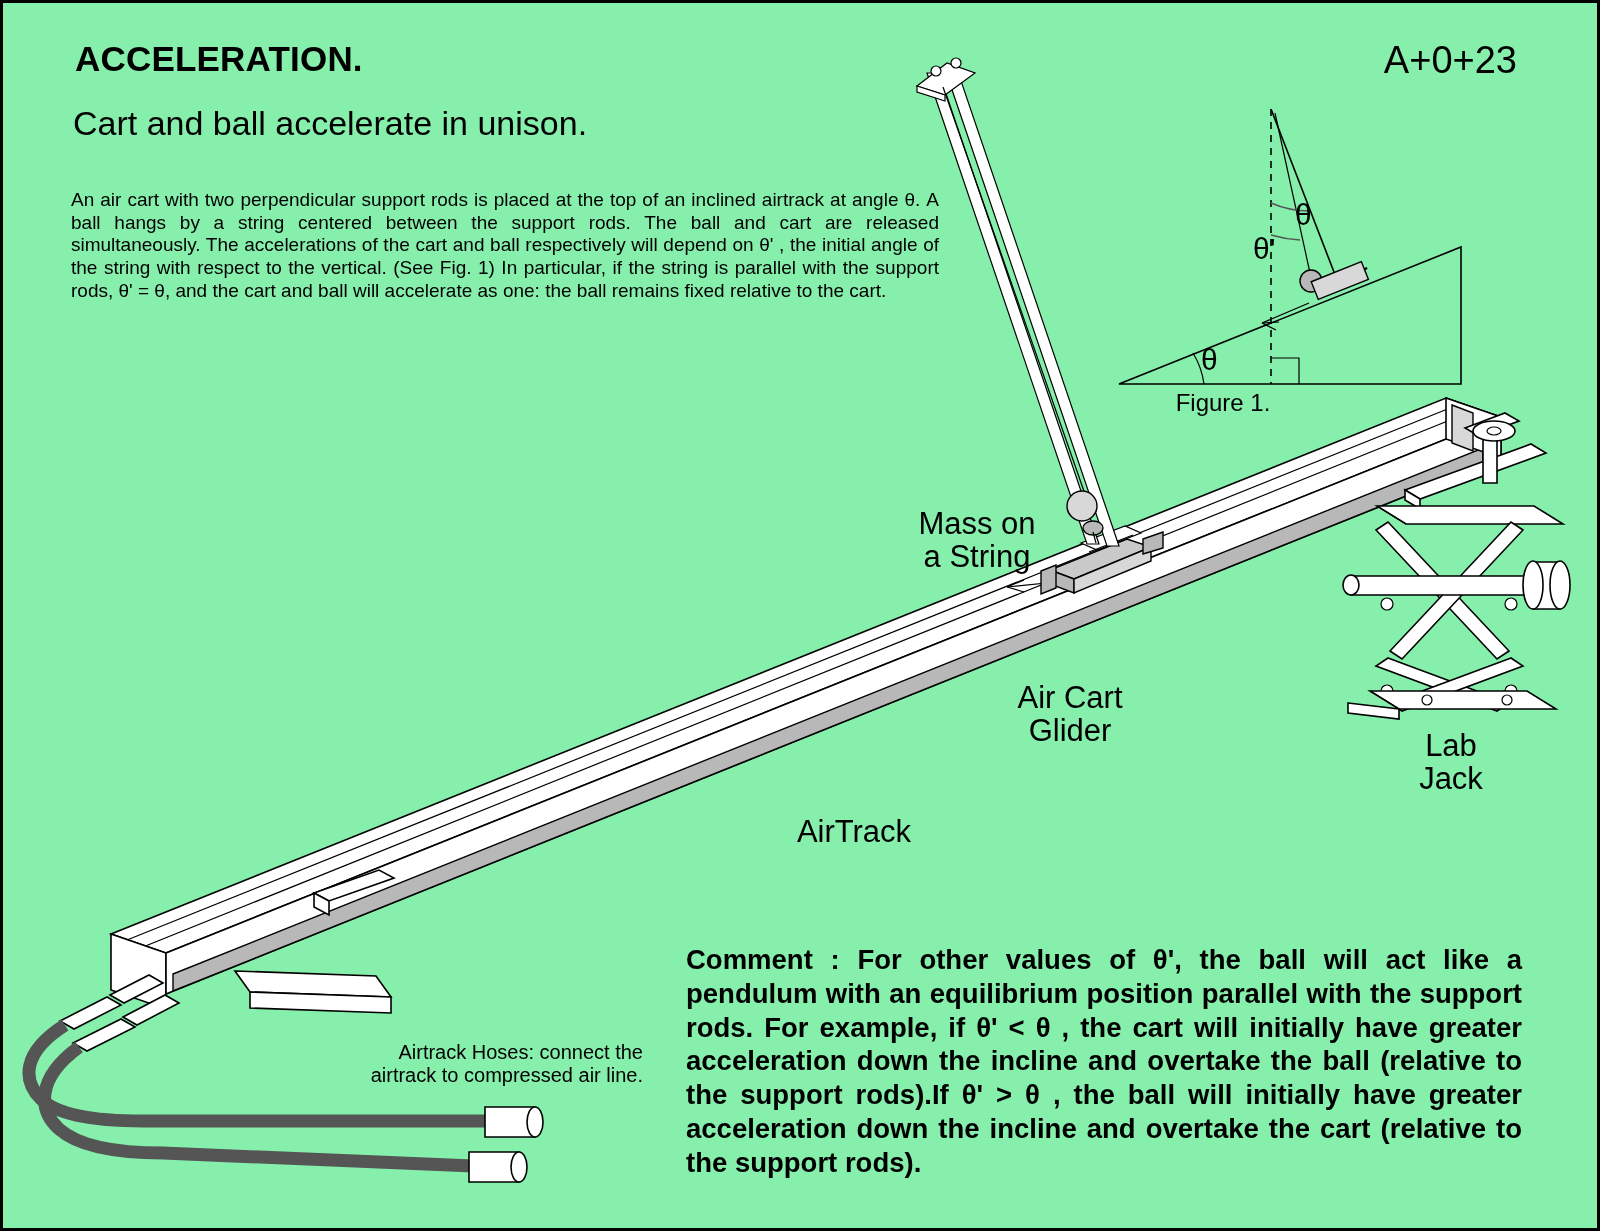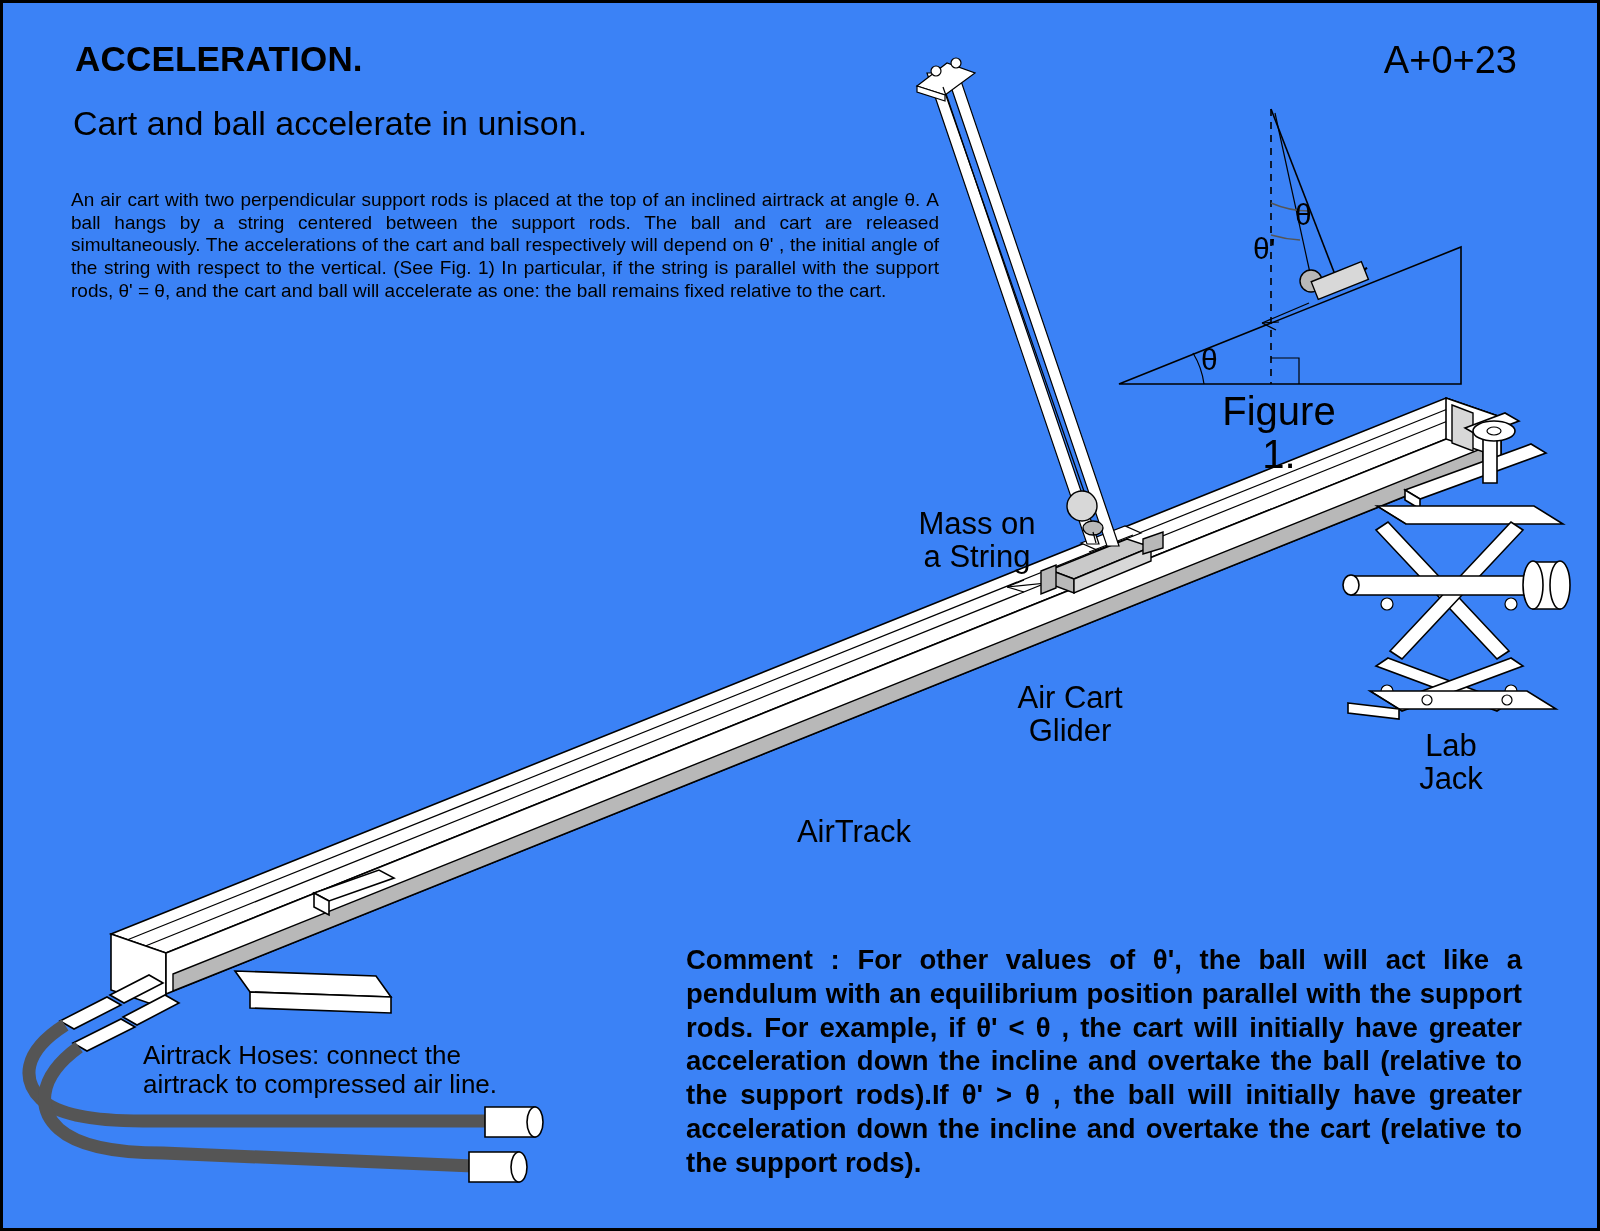--- a/index.html
+++ b/index.html
@@ -7,21 +7,21 @@
     padding: 0;
     background: #ffffff;
   }
   body {
     font-family: "Liberation Sans", sans-serif;
   }
   #page {
     position: relative;
     width: 1600px;
     height: 1231px;
-    background: #3b82f6;
+    background: #86efac;
     border: 3px solid #000000;
     box-sizing: border-box;
     overflow: hidden;
   }
   .txt { position: absolute; color: #000; }
 
   #title {
     left: 72px; top: 36px;
     font-size: 35px;
     font-weight: bold;
@@ -62,24 +62,24 @@
     line-height: 1.08;
     text-align: center;
     color: #000;
     white-space: pre-line;
   }
   #lbl-support-rod { left: 1036px; top: 147px; width: 140px; }
   #lbl-mass-string { left: 898px; top: 484px; width: 152px; margin-top: 20px; }
   #lbl-air-cart    { left: 996px; top: 678px; width: 142px; }
   #lbl-airtrack    { left: 778px; top: 775px; width: 146px; margin-top: 37px; }
   #lbl-lab-jack    { left: 1398px; top: 726px; width: 100px; }
-  #lbl-figure1     { left: 1200px; top: 387px; width: 152px; font-size: 40px; }
+  #lbl-figure1     { left: 1144px; top: 387px; width: 152px; font-size: 24px; }
   #lbl-hoses {
     left: 140px; top: 1038px; width: 500px;
-    font-size: 26px; line-height: 1.13; text-align: left;
+    font-size: 20px; line-height: 1.13; text-align: right;
   }
 
   svg.art {
     position: absolute;
     left: 0; top: 0;
     width: 1600px; height: 1231px;
     overflow: visible;
   }
   .ln   { fill: none; stroke: #000; stroke-width: 1.6; }
   .lnt  { fill: none; stroke: #000; stroke-width: 1.2; }

